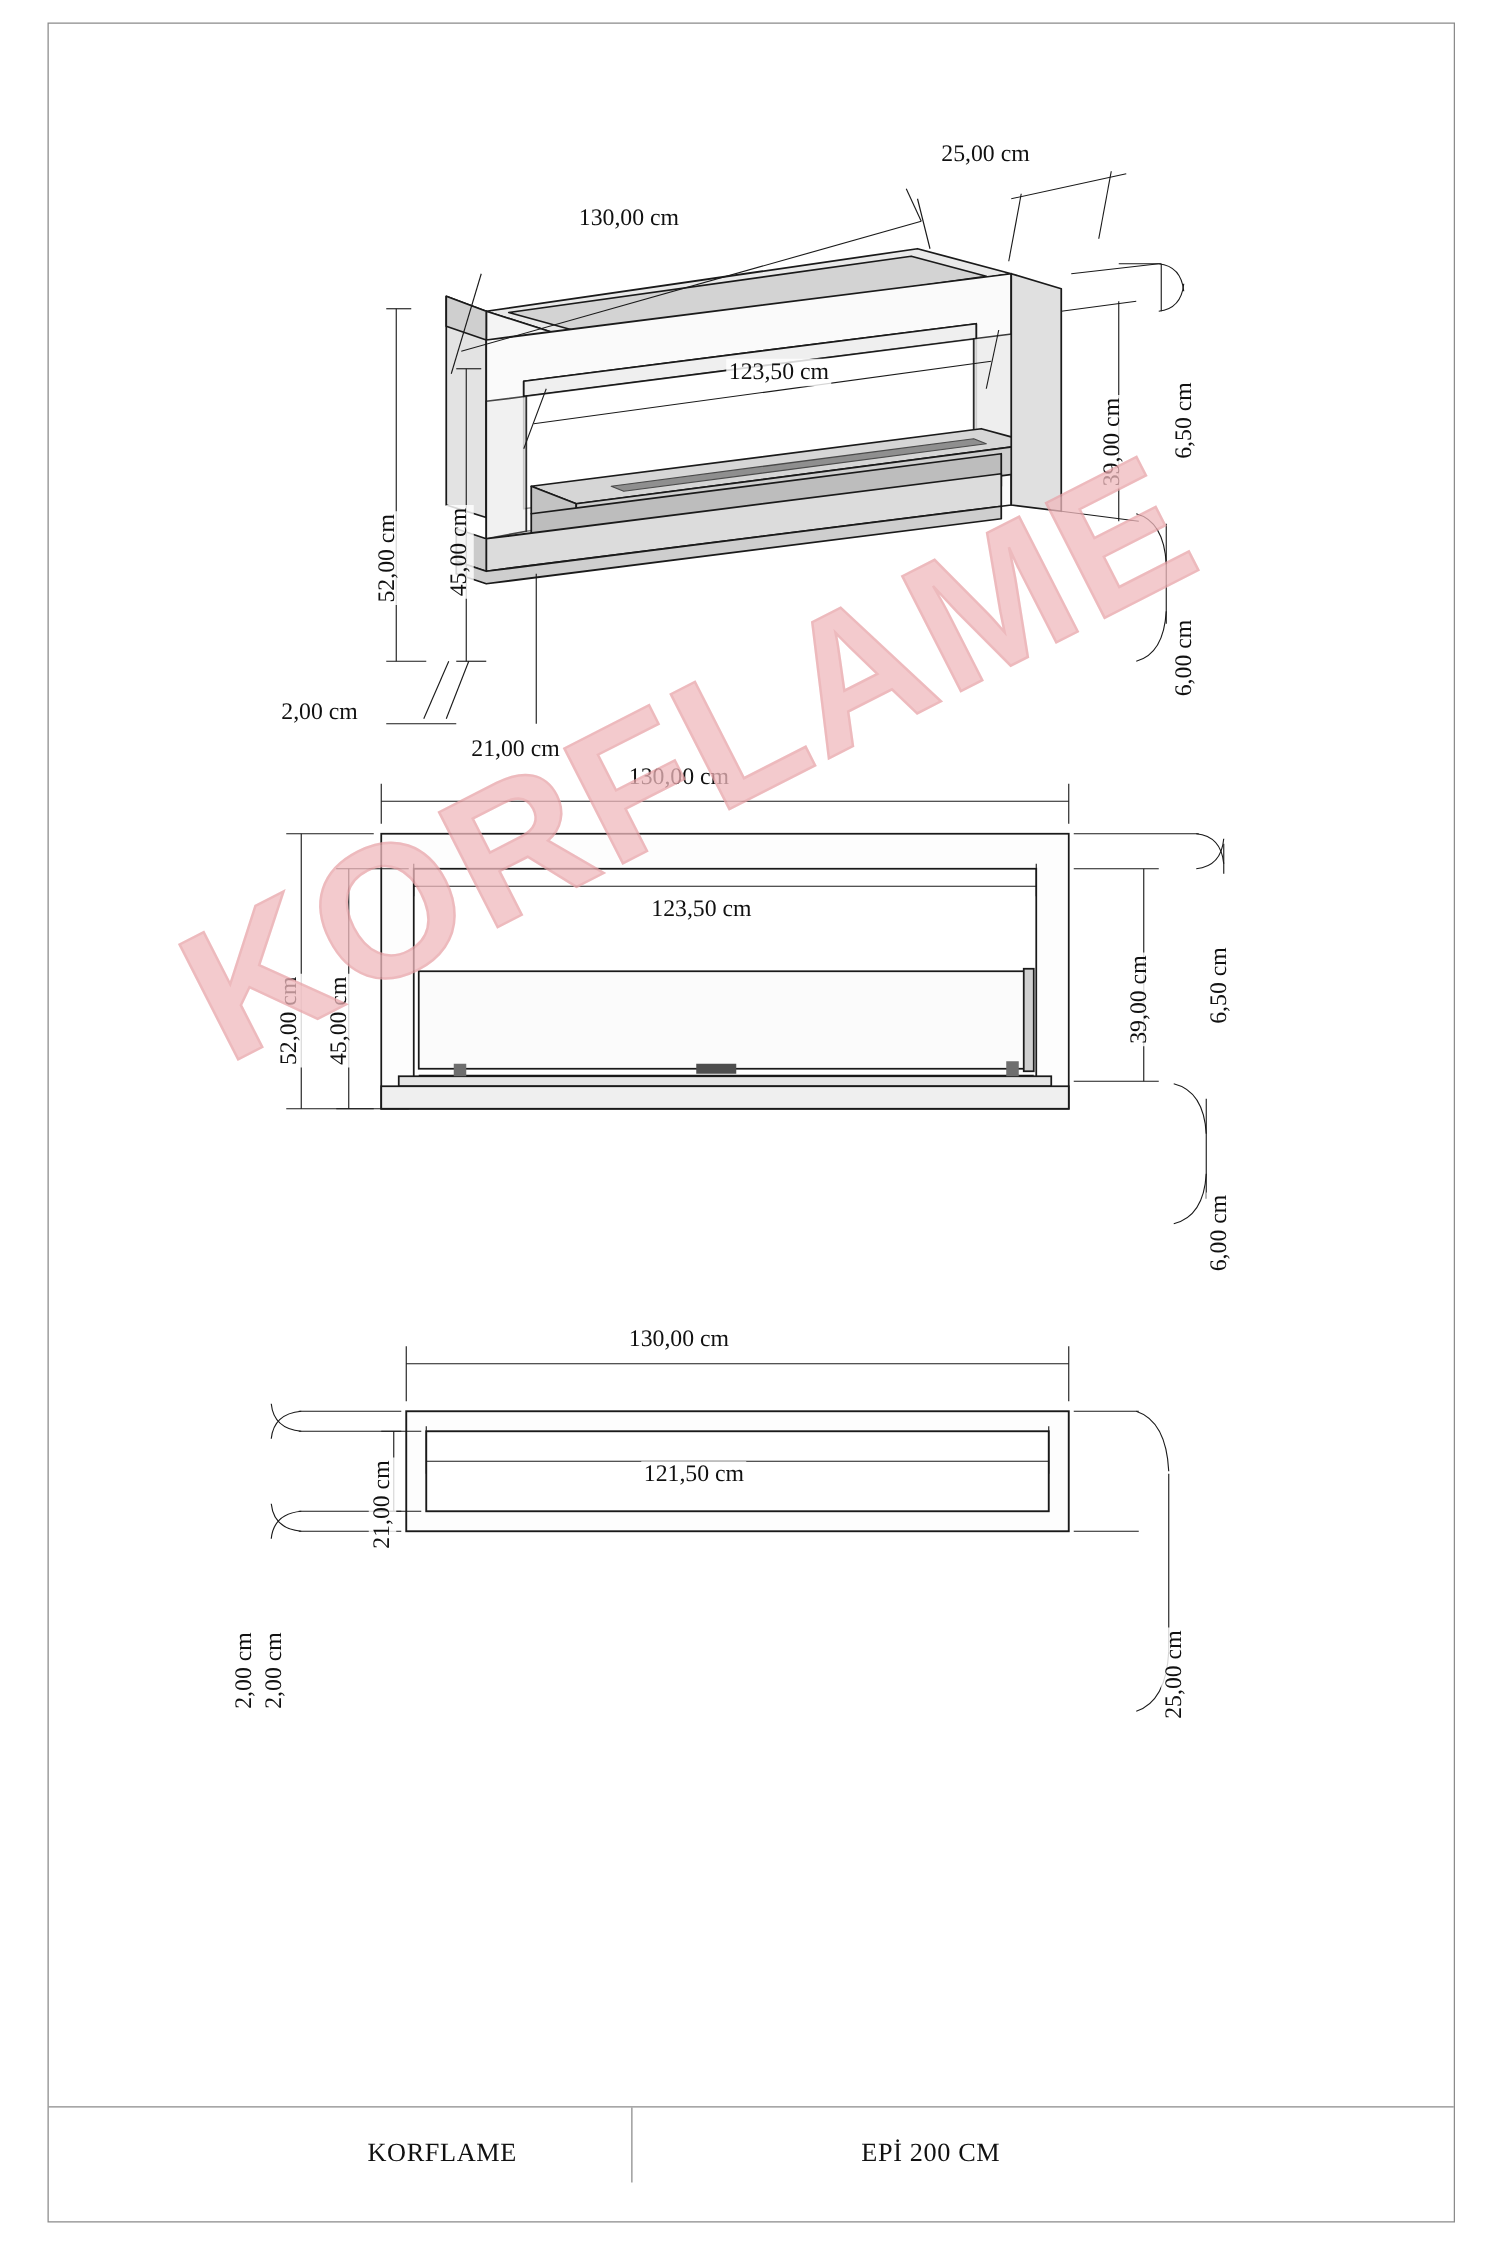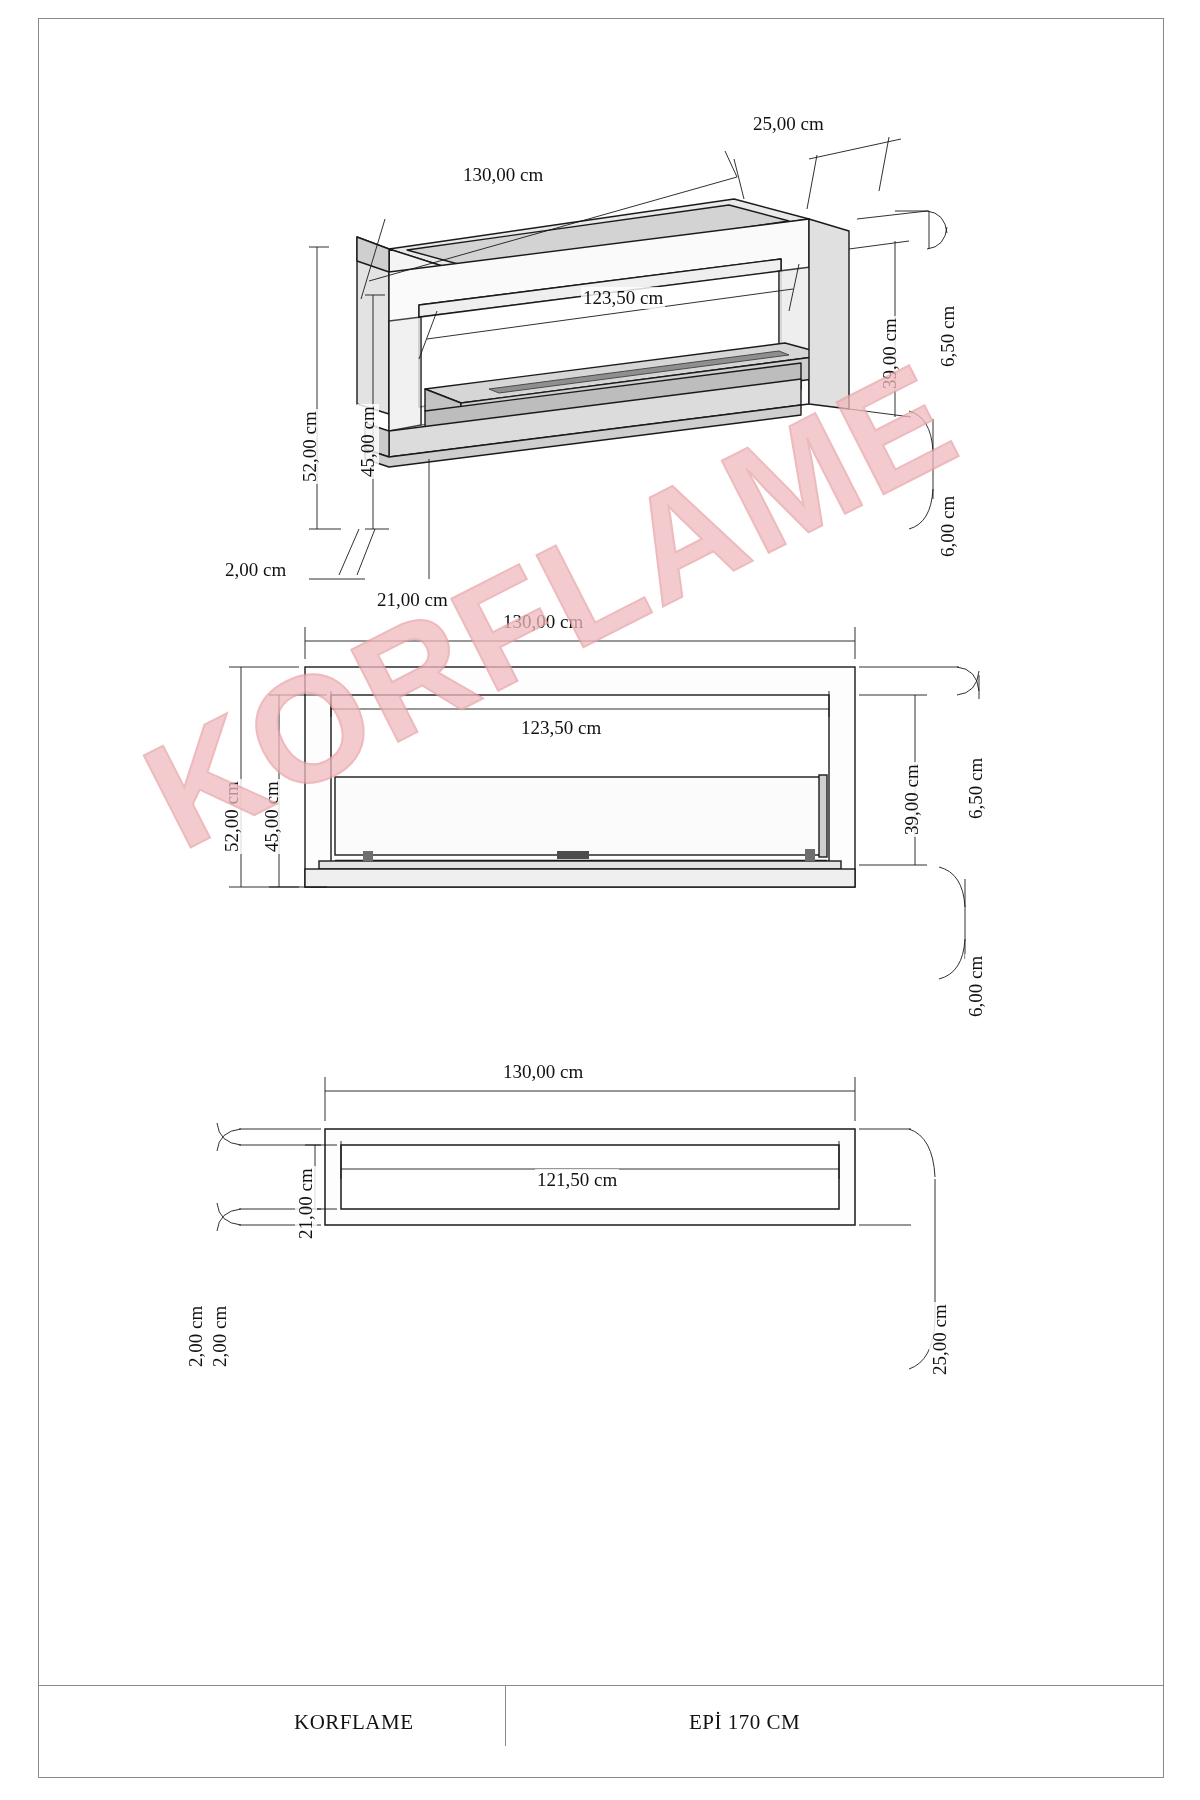--- a/index.html
+++ b/index.html
@@ -312,26 +312,26 @@
 
         <path d="M790 100 q24 8 26 48"></path>
         <path d="M790 340 q24 -8 26 -48"></path>
         <line x1="816" y1="150" x2="816" y2="292"></line>
         <line x1="740" y1="100" x2="792" y2="100"></line>
         <line x1="740" y1="196" x2="792" y2="196"></line>
       </g>
     </svg>
 
     <div class="dimtext" style="left:382px; top:32px;">130,00 cm</div>
-    <div class="dimtext" style="left:394px; top:140px;margin-left:22px;">121,50 cm</div>
+    <div class="dimtext" style="left:394px; top:140px;">121,50 cm</div>
     <div class="dimtext vert" style="left:176px; top:212px;">21,00 cm</div>
     <div class="dimtext vert" style="left:66px; top:340px;">2,00 cm</div>
     <div class="dimtext vert" style="left:90px; top:340px;">2,00 cm</div>
     <div class="dimtext vert" style="left:810px; top:348px;">25,00 cm</div>
   </div>
 
   <div id="titleblock">
     <div class="divider"></div>
     <div class="tb-left">KORFLAME</div>
-    <div class="tb-right">EPİ 170 CM</div>
+    <div class="tb-right">EPİ 200 CM</div>
   </div>
 
 </div>
 
 </body></html>

